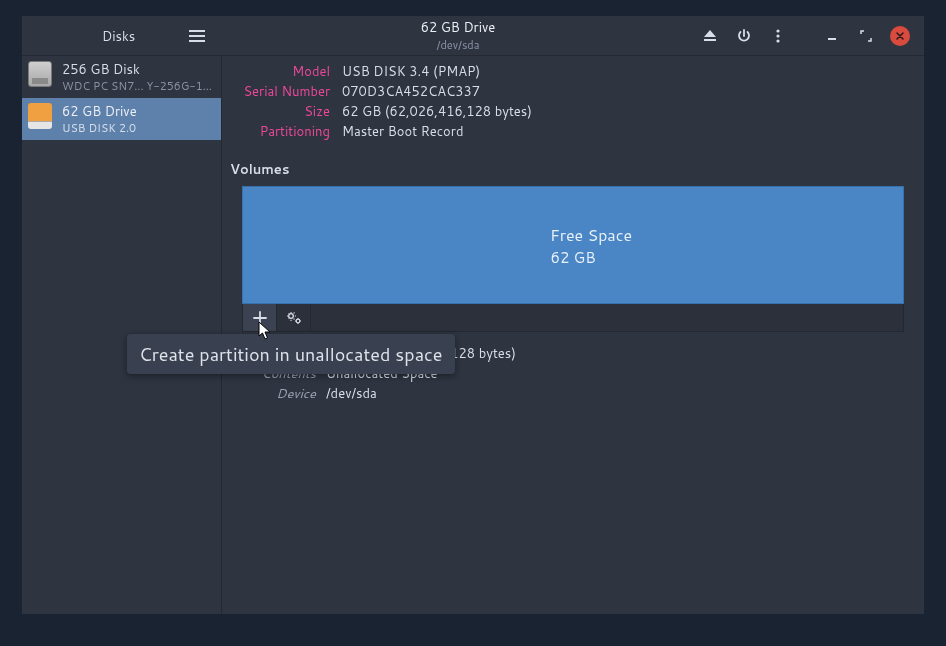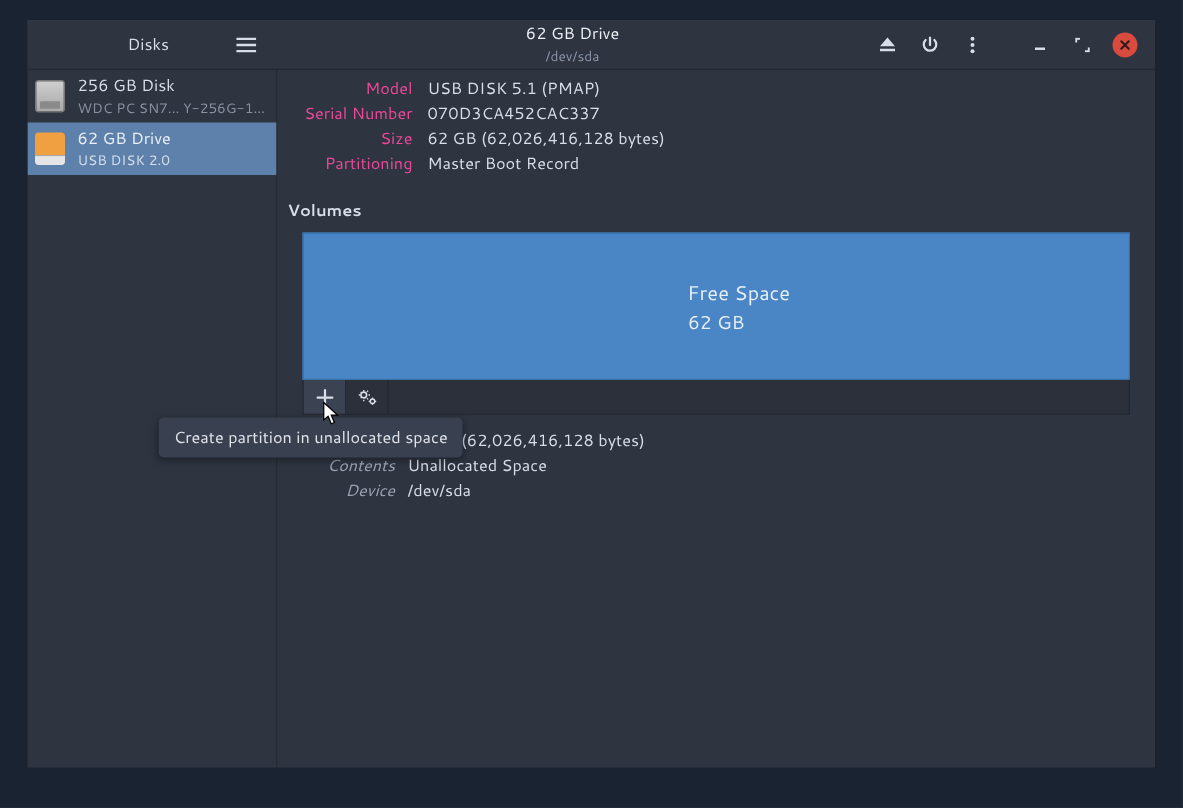--- a/index.html
+++ b/index.html
@@ -77,21 +77,21 @@
       flex: 1;
       overflow: hidden;
     }
     .sidebar {
       width: 200px;
       background: #2e3440;
       border-right: 1px solid #232831;
     }
     .disk-item {
       display: flex;
-      align-items: center;
+      align-items: flex-start;
       gap: 8px;
       padding: 4px 6px 4px 4px;
       cursor: pointer;
     }
     .disk-item.selected {
       background: #5e81ac;
       color: #eceff4;
     }
     .disk-icon {
       width: 28px; height: 28px;
@@ -178,21 +178,21 @@
     }
     .vol-label { text-align: right; color: #9aa3b2; font-size: 13px; font-style: italic; }
     .vol-value { color: #d8dee9; font-size: 13px; }
 
     .tooltip {
       position: absolute;
       left: 127px;
       top: 334px;
       background: #394151;
       color: #e0e4ea;
-      font-size: 13px;
+      font-size: 18px;
       padding: 7px 12px;
       border-radius: 4px;
       box-shadow: 0 2px 6px rgba(0,0,0,0.4);
       z-index: 10;
       pointer-events: none;
     }
     .cursor {
       position: absolute;
       left: 258px;
       top: 321px;
@@ -281,21 +281,21 @@
         <div class="disk-text">
           <div class="disk-name">62 GB Drive</div>
           <div class="disk-sub">USB DISK 2.0</div>
         </div>
       </div>
     </div>
 
     <div class="main">
       <div class="info-grid">
         <div class="info-label">Model</div>
-        <div class="info-value">USB DISK 5.1 (PMAP)</div>
+        <div class="info-value">USB DISK 3.4 (PMAP)</div>
         <div class="info-label">Serial Number</div>
         <div class="info-value">070D3CA452CAC337</div>
         <div class="info-label">Size</div>
         <div class="info-value">62 GB (62,026,416,128 bytes)</div>
         <div class="info-label">Partitioning</div>
         <div class="info-value">Master Boot Record</div>
       </div>
 
       <div class="section-title">Volumes</div>
 

